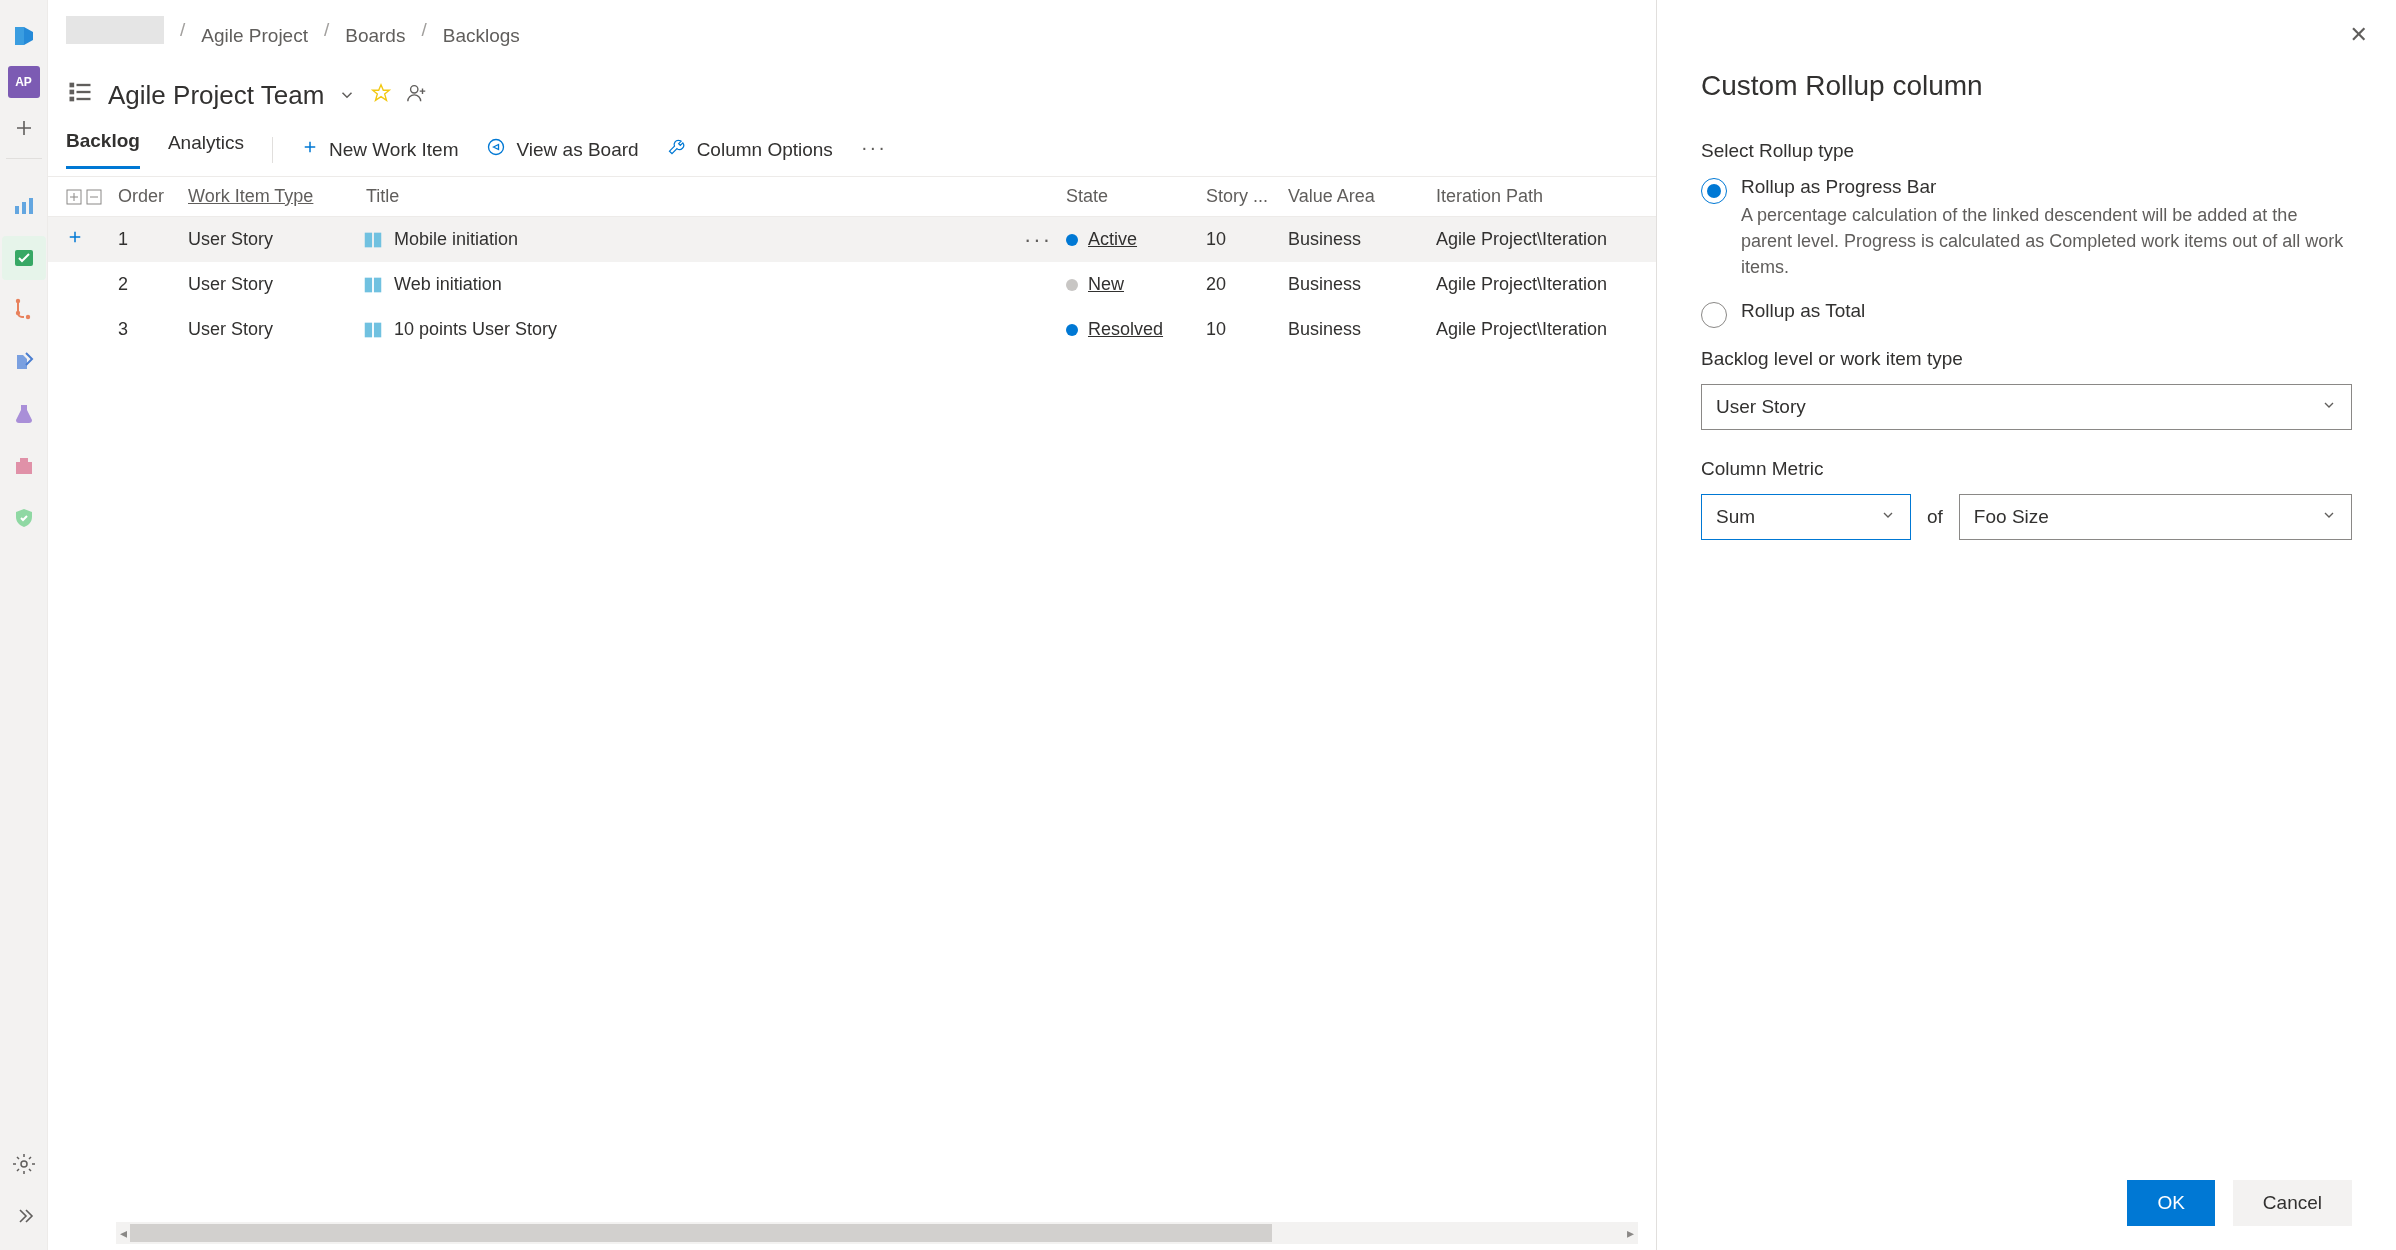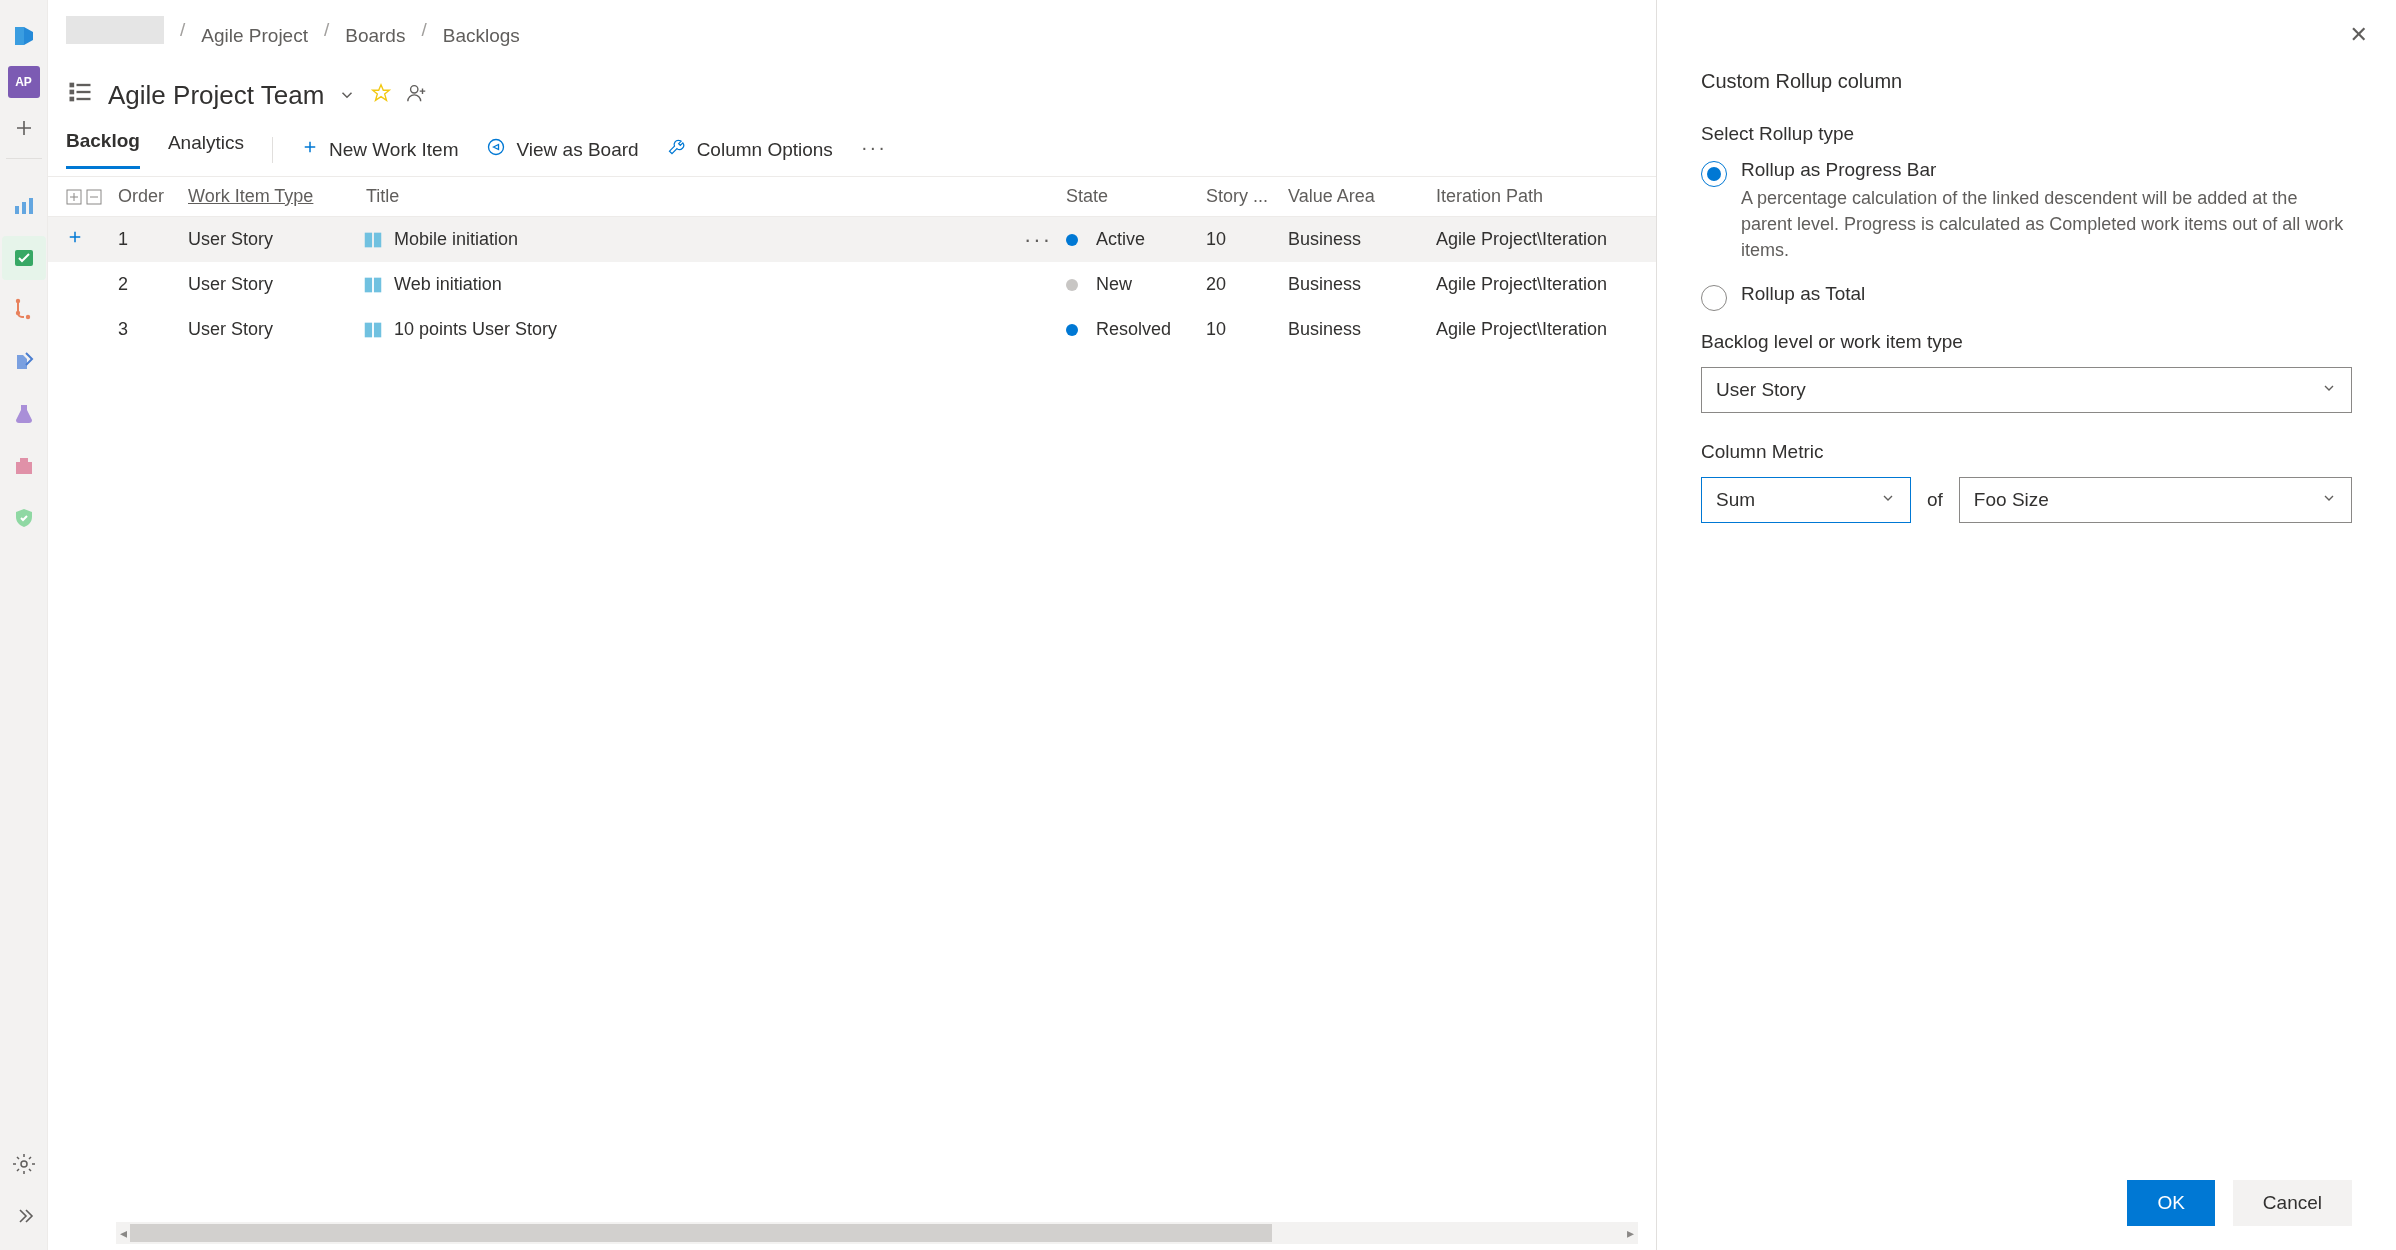--- a/index.html
+++ b/index.html
@@ -112,21 +112,21 @@
     padding-left:18px;
   }
   .grid-row.hover {
     background:#f3f2f1;
   }
   .row-add { width:52px; color:#0078d4; font-size:20px; }
   .row-order { width:70px; color:#323130; }
   .row-type { width:174px; }
   .row-title { flex:1; display:flex; align-items:center; gap:10px; min-width:200px;}
   .wi-icon { width:22px; height:22px; display:inline-flex; }
-  .row-state { width:140px; display:flex; align-items:center; gap:18px;}
+  .row-state { width:140px; display:flex; align-items:center; gap:10px;text-decoration:underline;}
   .state-dot { width:12px; height:12px; border-radius:50%; }
   .dot-active { background:#0078d4; }
   .dot-new { background:#c8c6c4; }
   .dot-resolved { background:#0078d4; }
   .row-story { width:82px; }
   .row-value { width:148px; }
   .row-iter { width:220px; white-space:nowrap; overflow:hidden; text-overflow:ellipsis; }
   .row-menu { width:42px; color:#605e5c; font-size:22px; letter-spacing:2px; }
   .scrollbar-h {
     height:22px; background:#f3f2f1; margin:0 18px 6px 18px;
@@ -144,21 +144,21 @@
     border-left:1px solid #e1dfdd;
     padding: 30px 44px 24px 44px;
     display:flex; flex-direction:column;
     height:100%;
     position:relative;
   }
   .panel-close {
     position:absolute; top:22px; right:28px;
     font-size:22px; color:#605e5c; cursor:pointer;
   }
-  .panel-title { font-size:20px; font-weight:400; margin-bottom:30px; margin-top:40px;}
+  .panel-title { font-size:28px; font-weight:400; margin-bottom:38px; margin-top:40px;}
   .panel-label { font-size:19px; margin-bottom:14px; color:#323130; }
   .radio-opt { display:flex; gap:14px; margin-bottom:20px; }
   .radio-circle {
     width:26px; height:26px; border-radius:50%; border:1px solid #8a8886;
     flex-shrink:0; margin-top:2px; position:relative;
   }
   .radio-circle.selected { border-color:#0078d4; }
   .radio-circle.selected::after {
     content:""; position:absolute; width:14px; height:14px; border-radius:50%;
     background:#0078d4; top:5px; left:5px;

